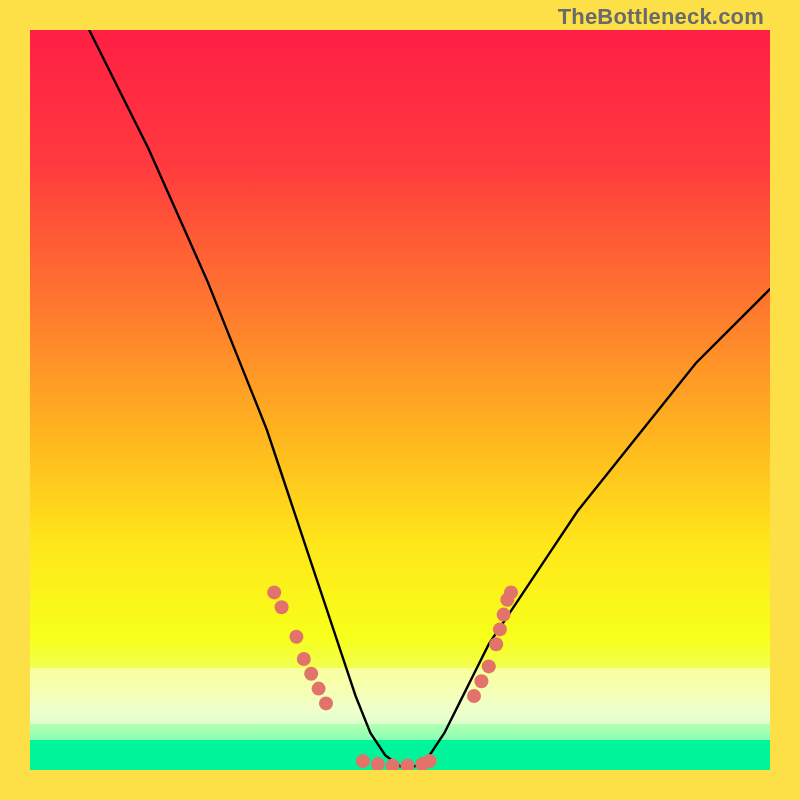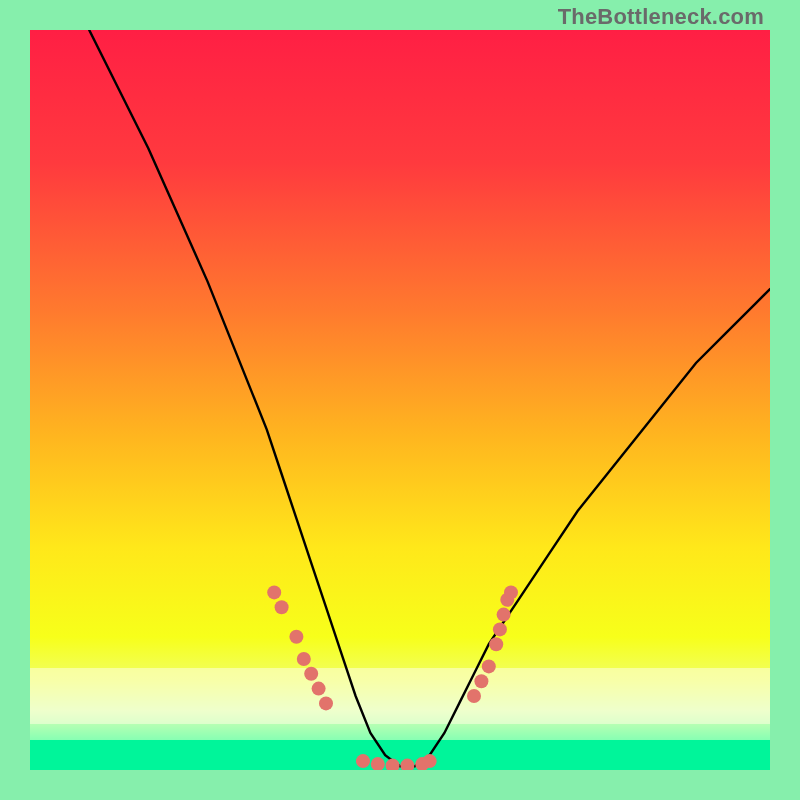--- a/index.html
+++ b/index.html
@@ -10,21 +10,21 @@
     background: #000;
     overflow: hidden;
     font-family: Arial, Helvetica, sans-serif;
   }
   .frame {
     position: absolute;
     left: 0;
     top: 0;
     width: 800px;
     height: 800px;
-    background: #86efac;
+    background: #fde047;
   }
   .plot {
     position: absolute;
     left: 30px;
     top: 30px;
     width: 740px;
     height: 740px;
     overflow: hidden;
   }
   .gradient {

